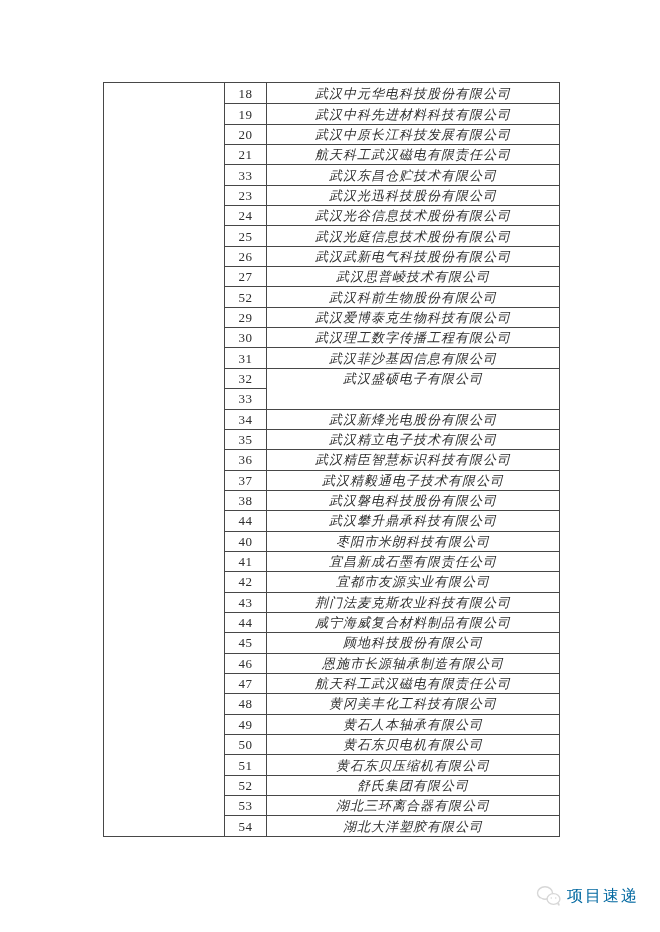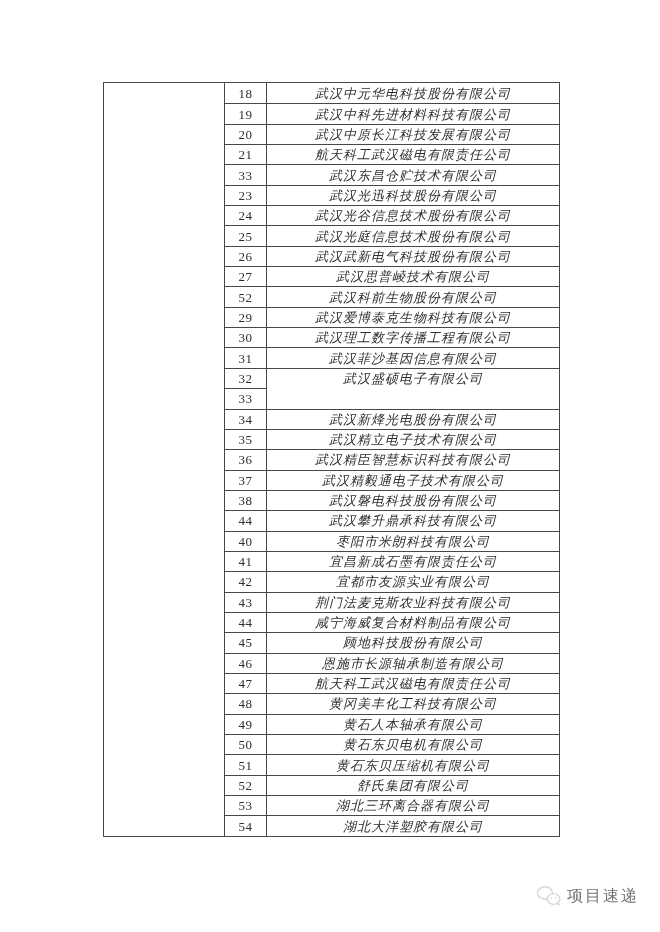--- a/index.html
+++ b/index.html
@@ -62,21 +62,21 @@
   .company-table > .cell.row-first {
     border-top: none;
   }
   .watermark {
     position: absolute;
     left: 536px;
     top: 885px;
     display: flex;
     align-items: center;
     gap: 5px;
-    color: #737373;
+    color: #0369a1;
     font-size: 16px;
     letter-spacing: 2px;
     font-family: "Liberation Sans", sans-serif;
     user-select: none;
   }
   .watermark svg {
     display: block;
   }
 </style>
 </head>

